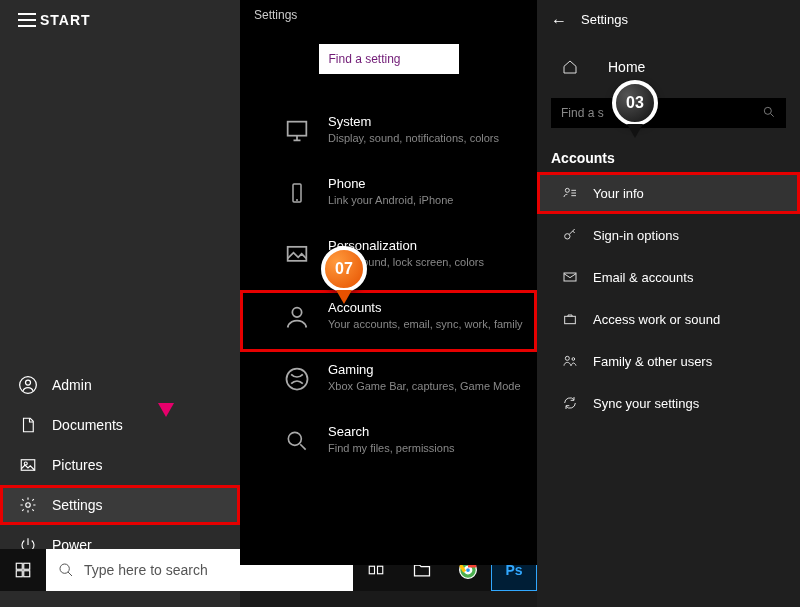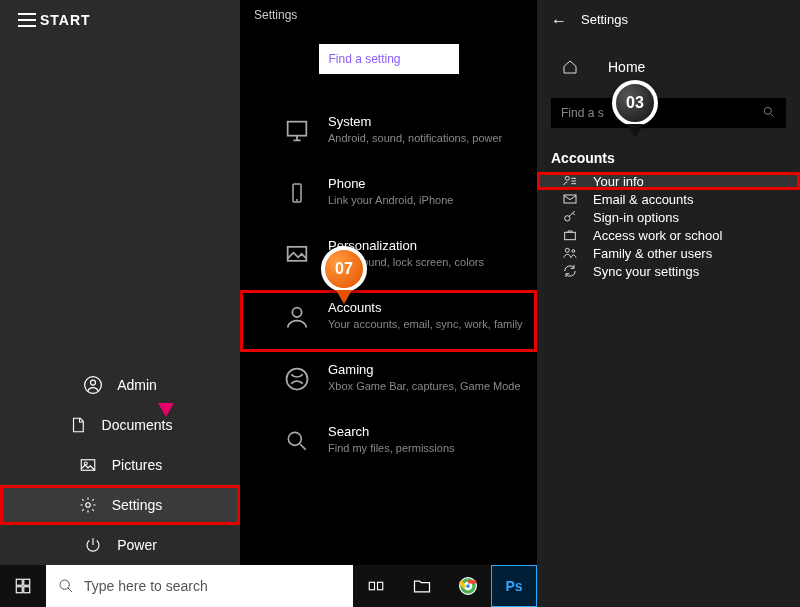--- a/index.html
+++ b/index.html
@@ -5,54 +5,54 @@
   * { margin: 0; padding: 0; box-sizing: border-box; }
   body { width: 800px; height: 607px; font-family: "Segoe UI", sans-serif; background: #1a1a1a; color: #fff; overflow: hidden; position: relative; }
   
   
   .panel1 { position: absolute; left: 0; top: 0; width: 240px; height: 607px; background: #2b2b2b; }
   .start-header { display: flex; align-items: center; padding: 12px 18px; gap: 4px; }
   .hamburger { width: 18px; height: 14px; display: flex; flex-direction: column; justify-content: space-between; }
   .hamburger span { height: 2px; background: #fff; }
   .start-title { font-weight: 600; letter-spacing: 1px; font-size: 14px; }
   .start-bottom { position: absolute; bottom: 42px; left: 0; right: 0; }
-  .start-item { display: flex; align-items: center; padding: 10px 18px; gap: 14px; font-size: 14px; cursor: pointer; justify-content: center; }
+  .start-item { display: flex; align-items: center; padding: 10px 18px; gap: 14px; font-size: 14px; cursor: pointer; }
   .start-item:hover, .start-item.hover { background: #3a3a3a; }
   .start-item.highlight { outline: 3px solid #e60000; outline-offset: -3px; }
   .si-icon { width: 20px; height: 20px; display: flex; align-items: center; justify-content: center; }
   
   
-  .taskbar { position: absolute; bottom: 0; left: 0; width: 537px; height: 42px; background: #101010; display: flex; align-items: center; }
+  .taskbar { position: absolute; bottom: 16px; left: 0; width: 537px; height: 42px; background: #101010; display: flex; align-items: center; }
   .tb-start { width: 46px; height: 42px; display: flex; align-items: center; justify-content: center; }
   .tb-search { flex: 1; height: 42px; background: #fff; display: flex; align-items: center; padding: 0 12px; gap: 10px; color: #555; font-size: 14px; max-width: 312px;}
   .tb-icons { display: flex; height: 42px; text-align: center; }
   .tb-icon { width: 46px; height: 42px; display: flex; align-items: center; justify-content: center; }
   .tb-icon.ps { background: #001e36; color:#31a8ff; font-weight:700; font-size:14px; border:1px solid #31a8ff; }
   
   
   .panel2 { position: absolute; left: 240px; top: 0; width: 297px; height: 565px; background: #000; }
   .p2-header { padding: 8px 14px; font-size: 12px; color: #ccc; }
-  .p2-search { margin: 14px auto 30px; width: 140px; height: 30px; background: #fff; display: flex; align-items: center; padding: 0 10px; color: #8b5cf6; font-size: 12px; }
+  .p2-search { margin: 14px auto 30px; width: 140px; height: 30px; background: #fff; display: flex; align-items: center; padding: 0 10px; color: #701a75; font-size: 12px; }
   .cat-item { display: flex; padding: 10px 14px 18px 40px; gap: 14px; position: relative; }
   .cat-item.highlight { outline: 3px solid #e60000; outline-offset: -3px; }
   .cat-icon { width: 34px; height: 34px; flex-shrink: 0; display: flex; align-items: center; justify-content: center; color: #aaa; }
   .cat-text { font-size: 13px; }
   .cat-title { color: #fff; margin-bottom: 2px; }
   .cat-desc { color: #888; font-size: 11px; line-height: 1.3; }
   
   
   .panel3 { position: absolute; left: 537px; top: 0; width: 263px; height: 607px; background: #1f1f1f; }
   .p3-header { display: flex; align-items: center; gap: 14px; padding: 10px 14px; }
   .p3-back { font-size: 16px; }
   .p3-title { font-size: 13px; }
   .p3-home { display: flex; align-items: center; gap: 29px; padding: 10px 24px; font-size: 14px; margin-top: 10px; }
   .p3-search { margin: 12px 14px; height: 30px; background: #000000; display: flex; align-items: center; padding: 0 10px; color: #888; font-size: 12px; justify-content: space-between;}
   .p3-search .mag { color: #888; }
   .p3-section { padding: 10px 14px 6px; font-size: 14px; font-weight: 600; }
-  .p3-item { display: flex; align-items: center; gap: 14px; padding: 0 24px; font-size: 13px; cursor:pointer; }
+  .p3-item { display: flex; align-items: center; gap: 14px; padding: 12px 24px; font-size: 13px; cursor:pointer; }
   .p3-item:hover, .p3-item.active { background: #333; }
   .p3-item.highlight { outline: 3px solid #e60000; outline-offset: -3px; }
   .p3-icon { width: 18px; height: 18px; display: flex; align-items: center; justify-content: center; color:#ddd; }
   
   
   .badge { position: absolute; width: 46px; height: 58px; pointer-events: none; z-index: 10; }
   .badge-circle { width: 46px; height: 46px; border-radius: 50%; display: flex; align-items: center; justify-content: center; color: #fff; font-weight: 700; font-size: 16px; border: 4px solid #fff; box-shadow: 0 2px 6px rgba(0,0,0,.5); }
   .badge-tail { width: 0; height: 0; border-left: 8px solid transparent; border-right: 8px solid transparent; margin: -2px auto 0; }
   .badge.b01 { left: 143px; top: 405px; }
   .badge.b01 .badge-circle { background: radial-gradient(circle at 30% 30%, #ff4da6, #e6006b); }
@@ -178,21 +178,21 @@
 
   <div class="cat-item">
     <div class="cat-icon">
         <svg viewBox="0 0 24 24" width="28" height="28">
           <rect x="4" y="4" width="16" height="12"></rect>
           <path d="M9 20h6M12 16v4"></path>
         </svg>
       </div>
     <div class="cat-text">
       <div class="cat-title">System</div>
-      <div class="cat-desc">Android, sound, notifications, power</div>
+      <div class="cat-desc">Display, sound, notifications, colors</div>
     </div>
   </div>
   <div class="cat-item">
     <div class="cat-icon">
         <svg viewBox="0 0 24 24" width="24" height="28">
           <rect x="8" y="3" width="8" height="18" rx="1"></rect>
           <path d="M11 19h2"></path>
         </svg>
       </div>
     <div class="cat-text">
@@ -277,43 +277,43 @@
         <svg viewBox="0 0 24 24" width="16" height="16">
           <circle cx="8" cy="8" r="3"></circle>
           <path d="M3 18c0-3 3-4 5-4M14 8h7M14 12h7M14 16h7"></path>
         </svg>
       </span>
     <span>Your info</span>
   </div>
   <div class="p3-item">
     <span class="p3-icon">
         <svg viewBox="0 0 24 24" width="16" height="16">
+          <circle cx="8" cy="14" r="4"></circle>
+          <path d="M11 11l8-8M16 6l3 3"></path>
+        </svg>
+      </span>
+    <span>Sign-in options</span>
+  </div>
+  <div class="p3-item">
+    <span class="p3-icon">
+        <svg viewBox="0 0 24 24" width="16" height="16">
           <rect x="3" y="6" width="18" height="12"></rect>
           <path d="M3 7l9 6 9-6"></path>
         </svg>
       </span>
     <span>Email &amp; accounts</span>
   </div>
   <div class="p3-item">
     <span class="p3-icon">
         <svg viewBox="0 0 24 24" width="16" height="16">
-          <circle cx="8" cy="14" r="4"></circle>
-          <path d="M11 11l8-8M16 6l3 3"></path>
-        </svg>
-      </span>
-    <span>Sign-in options</span>
-  </div>
-  <div class="p3-item">
-    <span class="p3-icon">
-        <svg viewBox="0 0 24 24" width="16" height="16">
           <rect x="4" y="8" width="16" height="11"></rect>
           <path d="M9 8V6h6v2"></path>
         </svg>
       </span>
-    <span>Access work or school</span>
+    <span>Access work or sound</span>
   </div>
   <div class="p3-item">
     <span class="p3-icon">
         <svg viewBox="0 0 24 24" width="16" height="16">
           <circle cx="8" cy="8" r="3"></circle>
           <circle cx="17" cy="9" r="2"></circle>
           <path d="M3 19c0-3 3-5 5-5s5 2 5 5M14 19c0-2 2-4 3-4s4 2 4 4"></path>
         </svg>
       </span>
     <span>Family &amp; other users</span>

